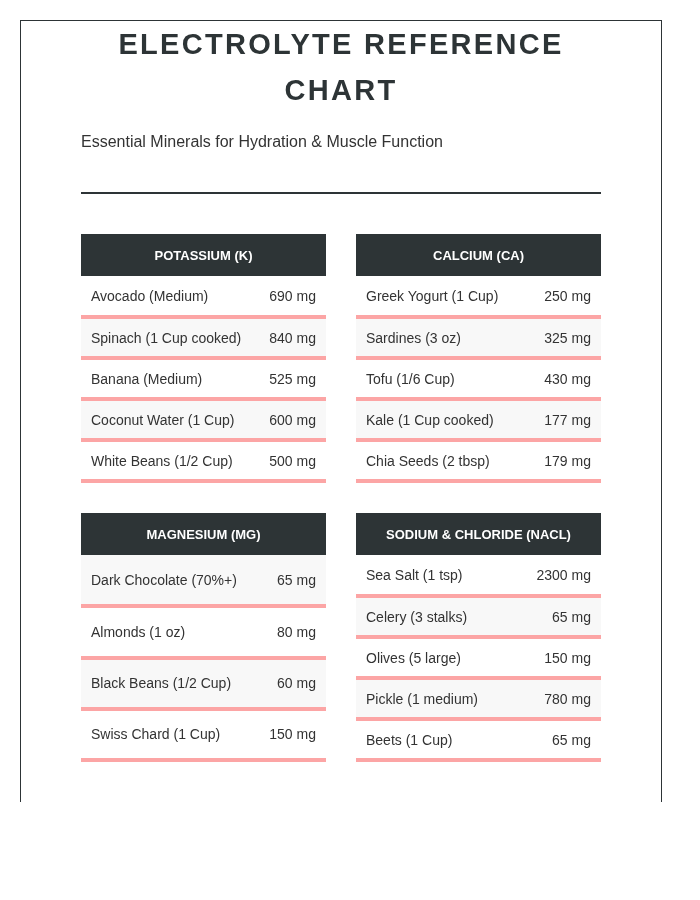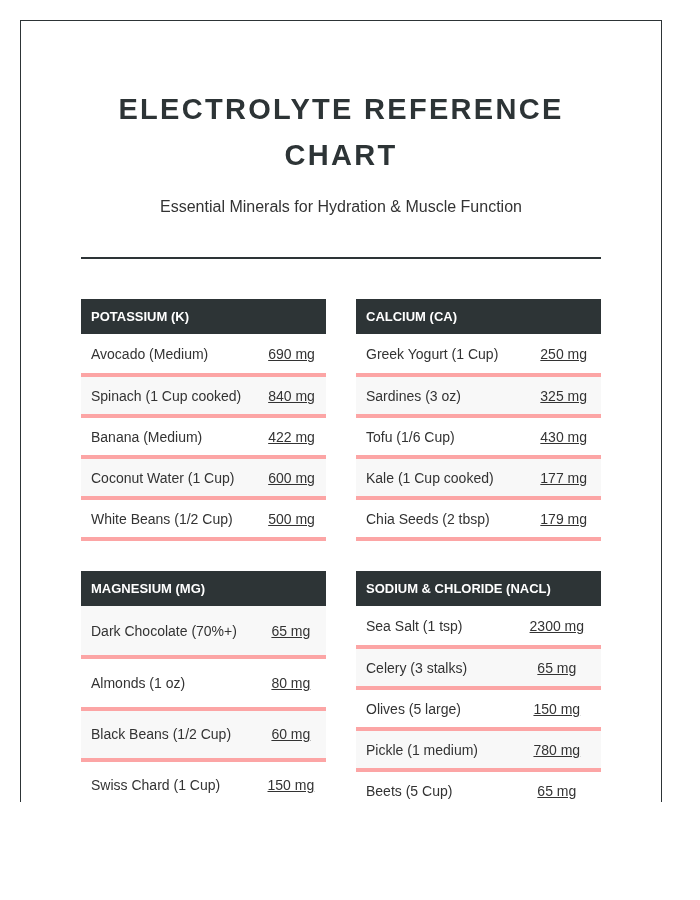--- a/index.html
+++ b/index.html
@@ -23,32 +23,30 @@
       background: #ffffff;
       overflow: hidden;
     }
     .inner {
       position: absolute;
       left: 60px;
       top: 0;
       width: 520px;
     }
     .title {
-      margin-top: 65px;
       text-align: center;
       font-size: 29px;
       font-weight: 700;
       letter-spacing: 2.3px;
       line-height: 46px;
       color: #2d3436;
       text-transform: uppercase;
     }
     .subtitle {
       margin-top: 19px;
-      text-align: center;
       font-size: 16px;
       color: #333333;
       line-height: 20px;
     }
     .divider {
       margin-top: 40px;
       height: 2px;
       background: #2d3436;
       width: 520px;
     }
@@ -62,40 +60,39 @@
     table.mineral {
       width: 245px;
       border-collapse: collapse;
       table-layout: auto;
     }
     table.mineral th {
       background: #2d3436;
       color: #ffffff;
       font-size: 13px;
       font-weight: 700;
-      text-align: left;
-      height: 35px;
+      text-align: center;
+      height: 42px;
       padding: 4px 10px;
       text-transform: uppercase;
       white-space: nowrap;
     }
     table.mineral td {
       font-size: 14px;
       color: #333333;
       height: 41px;
       padding: 0 10px;
       border-bottom: 4px solid #fca5a5;
       white-space: nowrap;
     }
     table.mineral tr.even td {
       background: #f8f8f8;
     }
     table.mineral td.amount {
-      text-align: center;
-      text-decoration: underline;
+      text-align: right;
     }
   </style>
 </head>
 <body>
 
 <div class="frame">
   <div class="inner">
     <h1 class="title">Electrolyte Reference Chart</h1>
     <p class="subtitle">Essential Minerals for Hydration &amp; Muscle Function</p>
     <div class="divider"></div>
@@ -112,21 +109,21 @@
           <tr>
               <td>Avocado (Medium)</td>
               <td class="amount">690 mg</td>
             </tr>
           <tr class="even">
               <td>Spinach (1 Cup cooked)</td>
               <td class="amount">840 mg</td>
             </tr>
           <tr>
               <td>Banana (Medium)</td>
-              <td class="amount">422 mg</td>
+              <td class="amount">525 mg</td>
             </tr>
           <tr class="even">
               <td>Coconut Water (1 Cup)</td>
               <td class="amount">600 mg</td>
             </tr>
           <tr>
               <td>White Beans (1/2 Cup)</td>
               <td class="amount">500 mg</td>
             </tr>
         </tbody>
@@ -205,21 +202,21 @@
             </tr>
           <tr>
               <td>Olives (5 large)</td>
               <td class="amount">150 mg</td>
             </tr>
           <tr class="even">
               <td>Pickle (1 medium)</td>
               <td class="amount">780 mg</td>
             </tr>
           <tr>
-              <td>Beets (5 Cup)</td>
+              <td>Beets (1 Cup)</td>
               <td class="amount">65 mg</td>
             </tr>
         </tbody>
       </table>
 
     </div>
   </div>
 </div>
 
 </body></html>

